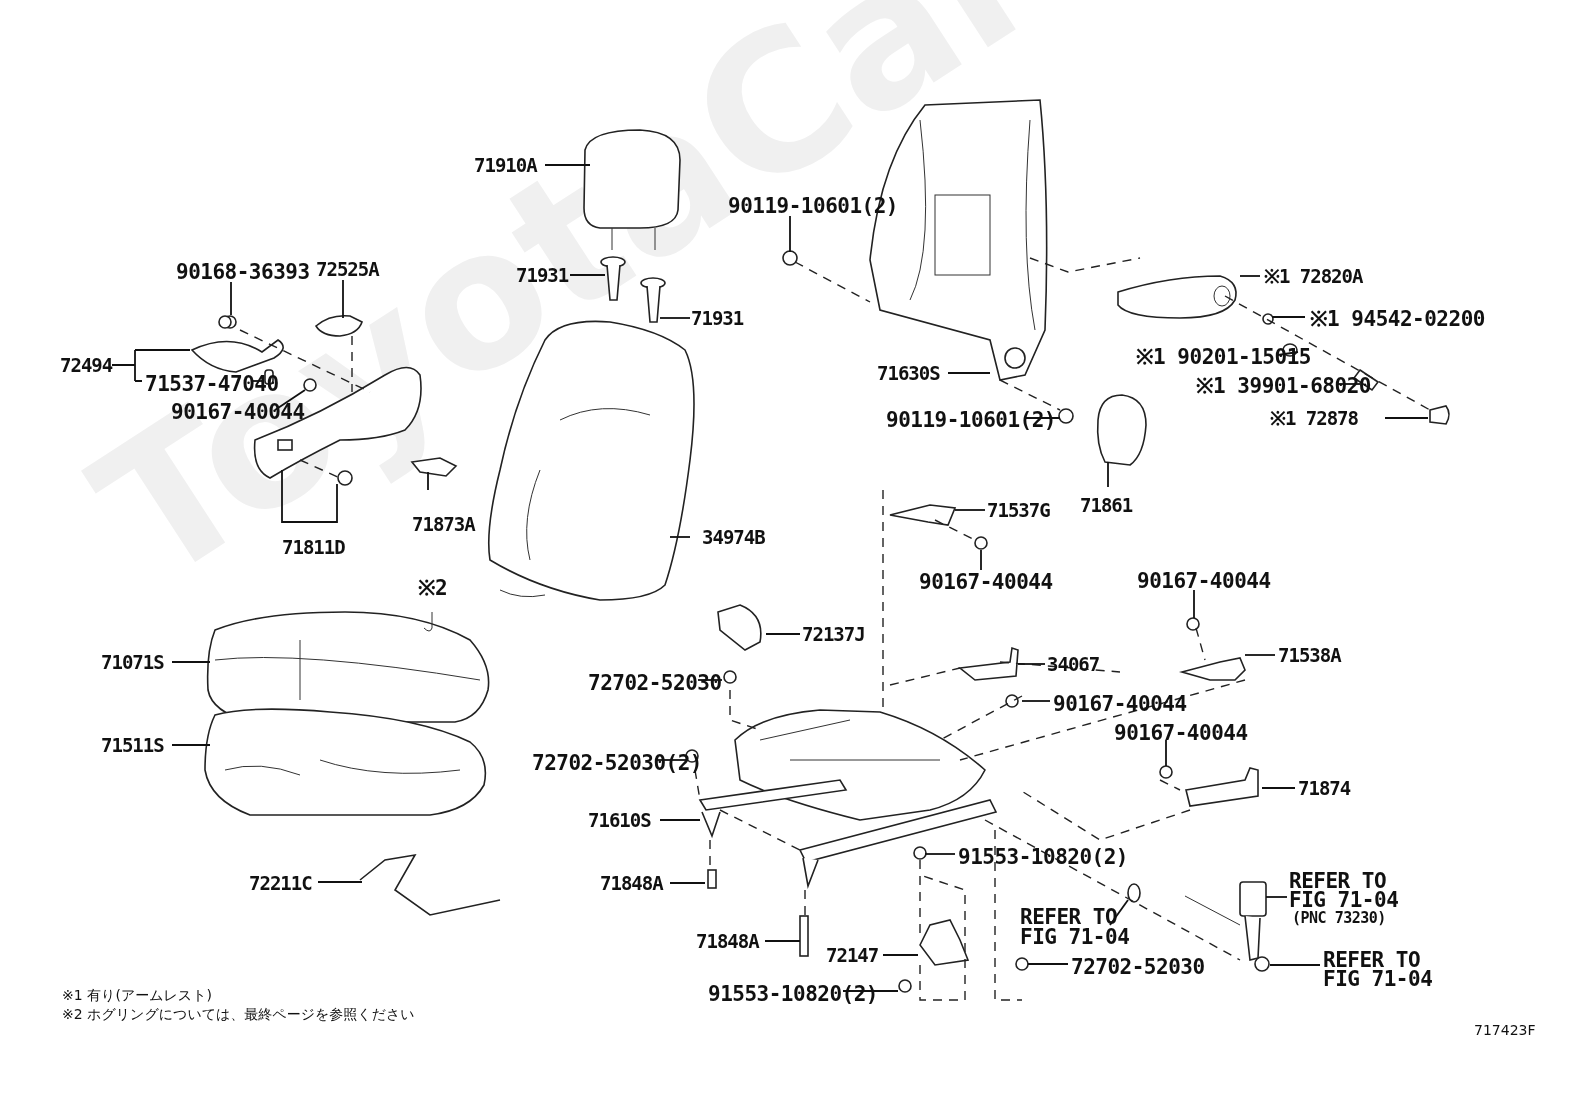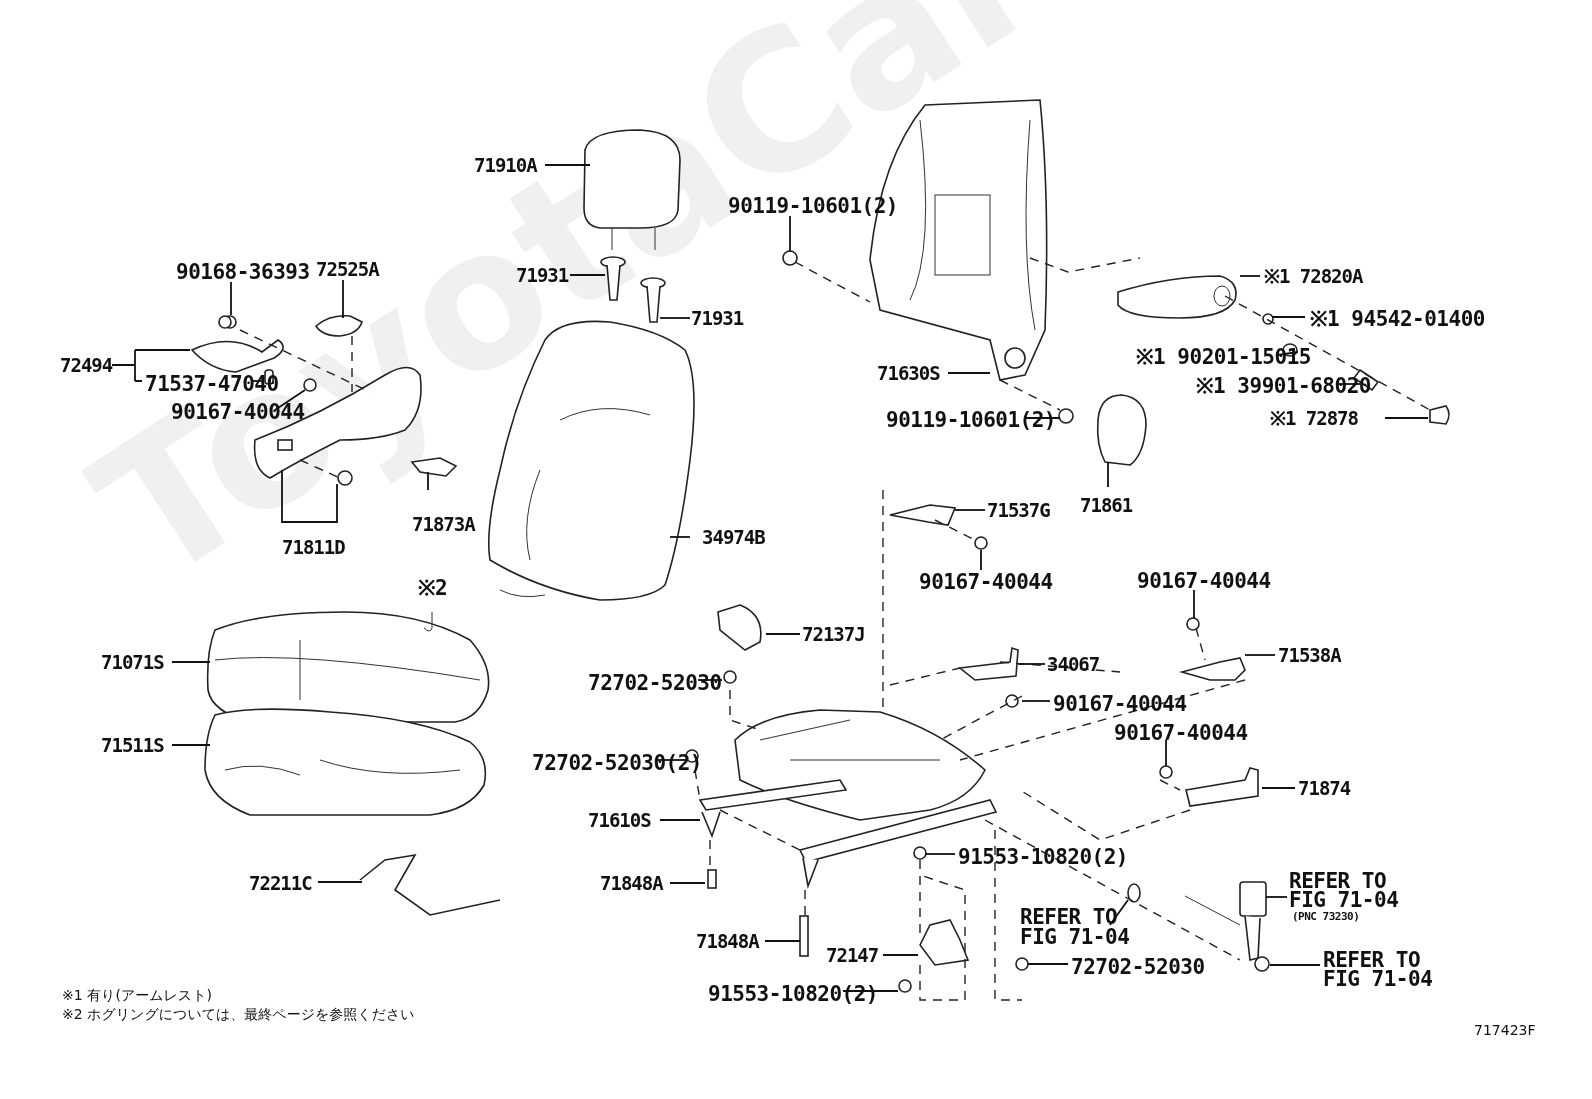--- a/index.html
+++ b/index.html
@@ -235,21 +235,21 @@
 <div class="lbl big" style="left:282px;top:538px">71811D</div>
 <div class="lbl big" style="left:412px;top:515px">71873A</div>
 <div class="lbl big" style="left:702px;top:528px">34974B</div>
 <div class="lbl small" style="left:418px;top:578px">※2</div>
 <div class="lbl big" style="left:101px;top:653px">71071S</div>
 <div class="lbl big" style="left:101px;top:736px">71511S</div>
 <div class="lbl big" style="left:249px;top:874px">72211C</div>
 
 <div class="lbl small" style="left:728px;top:196px">90119-10601(2)</div>
 <div class="lbl big" style="left:1264px;top:267px">※1 72820A</div>
-<div class="lbl small" style="left:1310px;top:309px">※1 94542-01400</div>
+<div class="lbl small" style="left:1310px;top:309px">※1 94542-02200</div>
 <div class="lbl small" style="left:1136px;top:347px">※1 90201-15015</div>
 <div class="lbl small" style="left:1196px;top:376px">※1 39901-68020</div>
 <div class="lbl big" style="left:1270px;top:409px">※1 72878</div>
 <div class="lbl big" style="left:877px;top:364px">71630S</div>
 <div class="lbl small" style="left:886px;top:410px">90119-10601(2)</div>
 <div class="lbl big" style="left:1080px;top:496px">71861</div>
 <div class="lbl big" style="left:987px;top:501px">71537G</div>
 <div class="lbl small" style="left:919px;top:572px">90167-40044</div>
 <div class="lbl small" style="left:1137px;top:571px">90167-40044</div>
 <div class="lbl big" style="left:1278px;top:646px">71538A</div>
@@ -265,20 +265,20 @@
 <div class="lbl big" style="left:600px;top:874px">71848A</div>
 <div class="lbl big" style="left:696px;top:932px">71848A</div>
 <div class="lbl big" style="left:826px;top:946px">72147</div>
 <div class="lbl small" style="left:708px;top:984px">91553-10820(2)</div>
 <div class="lbl small" style="left:1071px;top:957px">72702-52030</div>
 
 <div class="lbl small" style="left:1020px;top:907px">REFER TO</div>
 <div class="lbl small" style="left:1020px;top:927px">FIG 71-04</div>
 <div class="lbl small" style="left:1289px;top:871px">REFER TO</div>
 <div class="lbl small" style="left:1289px;top:890px">FIG 71-04</div>
-<div class="lbl small" style="left:1292px;top:911px;font-size:11px">(PNC 73230)</div>
+<div class="lbl small" style="left:1292px;top:911px;font-size:15px">(PNC 73230)</div>
 <div class="lbl small" style="left:1323px;top:950px">REFER TO</div>
 <div class="lbl small" style="left:1323px;top:969px">FIG 71-04</div>
 
 <div class="note" style="left:62px;top:986px">※1 有り(アームレスト)</div>
 <div class="note" style="left:62px;top:1005px">※2 ホグリングについては、最終ページを参照ください</div>
 
 <div class="fig" style="left:1474px;top:1022px">717423F</div>
 
 </body></html>

